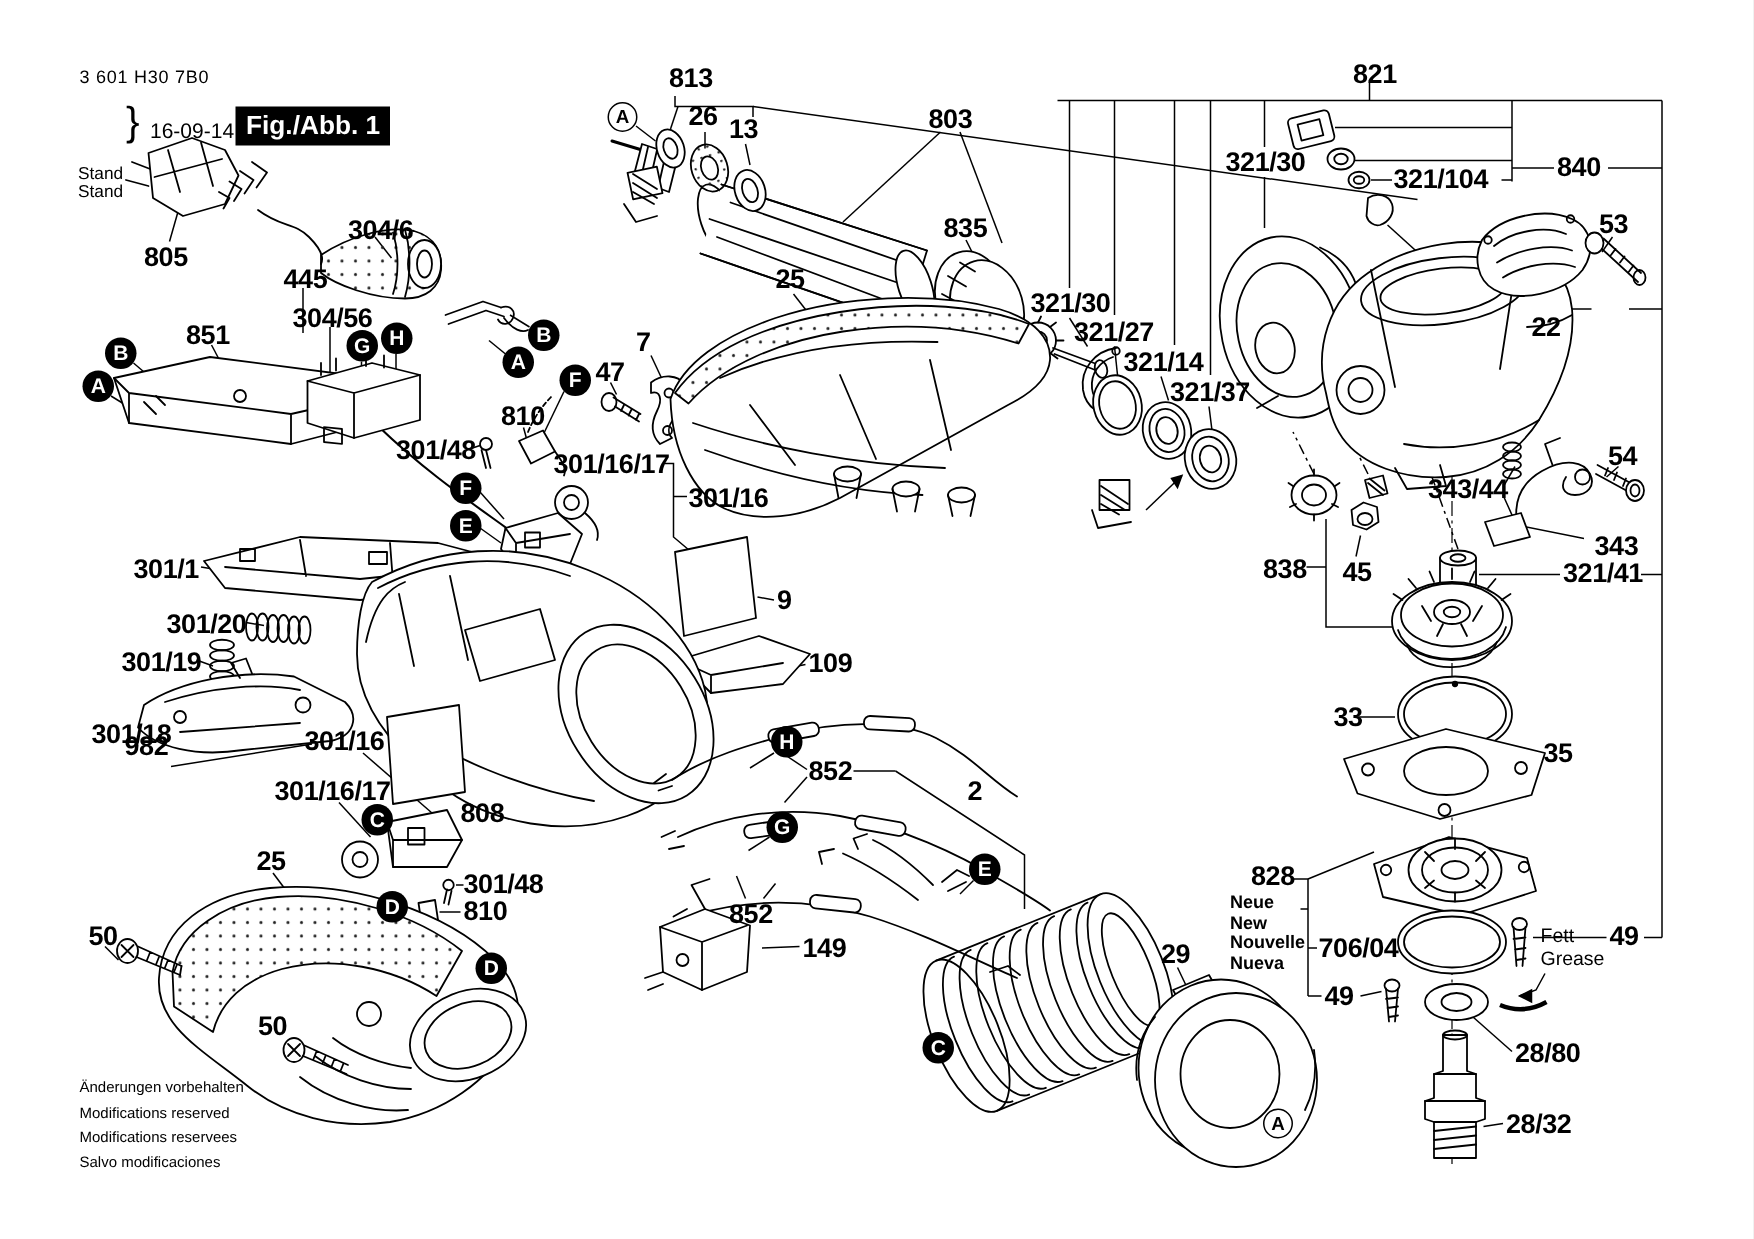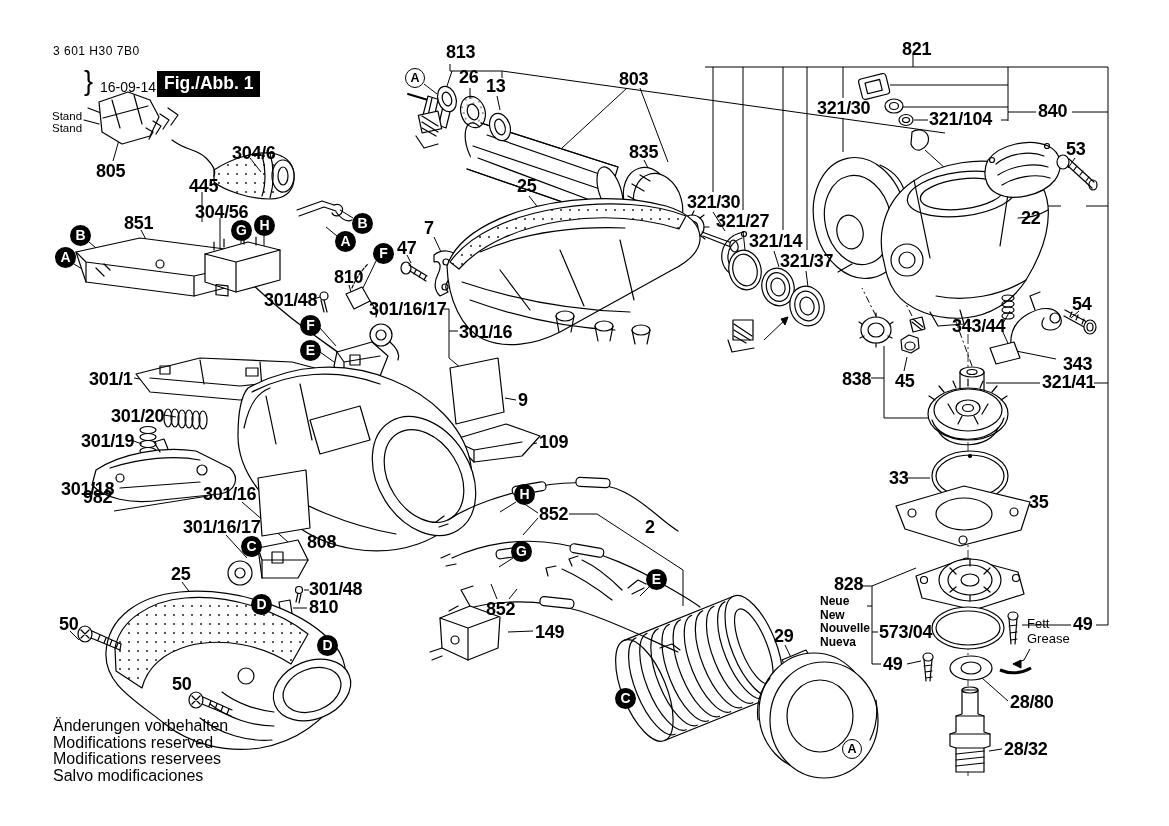--- a/index.html
+++ b/index.html
@@ -9,21 +9,21 @@
   .callout{position:absolute;font-size:18px;font-weight:bold;white-space:nowrap;letter-spacing:-0.3px;line-height:1;}
   .marker{position:absolute;width:21px;height:21px;border-radius:50%;background:#000;color:#fff;
           font-size:14px;font-weight:bold;text-align:center;line-height:21px;}
   .marker.outline{background:#fff;color:#000;border:1.7px solid #000;width:18px;height:18px;line-height:18px;font-size:12.5px;}
   .type-number{position:absolute;left:53px;top:44px;font-size:12px;letter-spacing:0.5px;}
   .stand-block{position:absolute;left:52px;top:71px;font-size:11.5px;line-height:12px;margin-top:39px;}
   .brace{position:absolute;left:84px;top:66px;font-size:27px;font-weight:200;}
   .issue-date{position:absolute;left:100px;top:79px;font-size:14px;}
   .fig-box{position:absolute;left:157px;top:71px;background:#000;color:#fff;font-size:17.5px;
            font-weight:bold;padding:2px 7px 3px 7px;}
-  .footer{position:absolute;left:53px;top:718px;font-size:16px;line-height:16.5px;}
+  .footer{position:absolute;left:53px;top:718px;font-size:10px;line-height:16.5px;}
   .note-new{position:absolute;left:820px;top:595px;font-size:12px;font-weight:bold;line-height:13.5px;}
   .note-grease{position:absolute;left:1027px;top:616px;font-size:13px;line-height:15px;}
 </style>
 </head>
 <body>
 
 <div id="canvas">
 
 <svg id="art" width="1169" height="826" viewBox="0 0 1169 826">
   <defs>
@@ -627,21 +627,21 @@
       <div class="callout" style="left: 780px; top: 252px;">321/37</div>
       <div class="callout" style="left: 952px; top: 317px;">343/44</div>
       <div class="callout" style="left: 1072px; top: 295px;">54</div>
       <div class="callout" style="left: 1063px; top: 355px;">343</div>
       <div class="callout" style="left: 842px; top: 370px;">838</div>
       <div class="callout" style="left: 895px; top: 372px;">45</div>
       <div class="callout" style="left: 1042px; top: 373px;">321/41</div>
       <div class="callout" style="left: 889px; top: 469px;">33</div>
       <div class="callout" style="left: 1029px; top: 493px;">35</div>
       <div class="callout" style="left: 834px; top: 575px;">828</div>
-      <div class="callout" style="left: 879px; top: 623px;">573/04</div>
+      <div class="callout" style="left: 879px; top: 623px;">706/04</div>
       <div class="callout" style="left: 883px; top: 655px;">49</div>
       <div class="callout" style="left: 1073px; top: 615px;">49</div>
       <div class="callout" style="left: 1010px; top: 693px;">28/80</div>
       <div class="callout" style="left: 1004px; top: 740px;">28/32</div>
     </div>
 <div id="markers">
       <div class="marker" style="left: 70px; top: 225px;">B</div>
       <div class="marker" style="left: 55px; top: 247px;">A</div>
       <div class="marker" style="left: 254px; top: 215px;">H</div>
       <div class="marker" style="left: 231px; top: 220px;">G</div>

